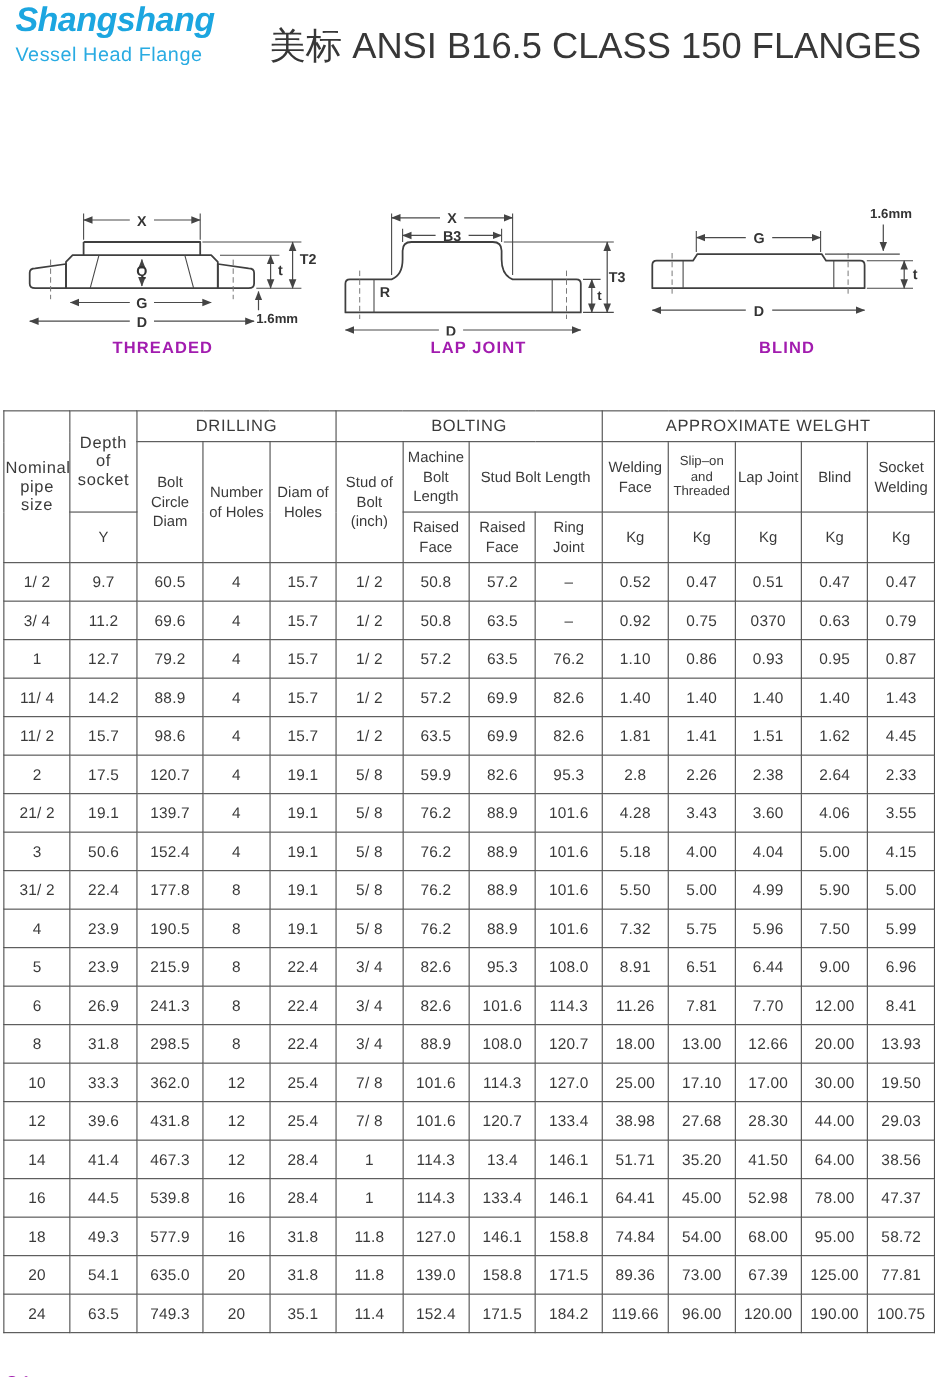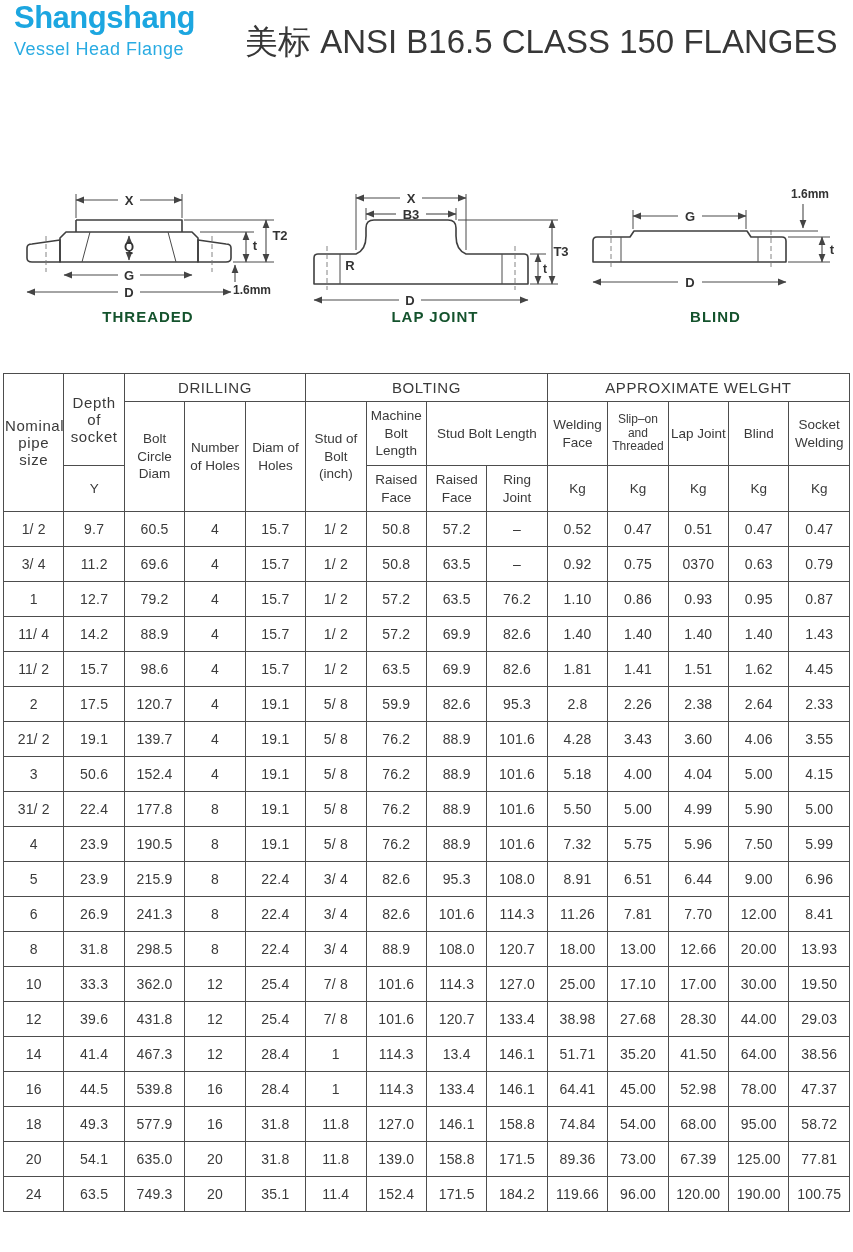--- a/index.html
+++ b/index.html
@@ -5,40 +5,40 @@
   html,body{margin:0;padding:0;background:#ffffff;}
   body{
     width:853px;height:1252px;position:relative;overflow:hidden;
     font-family:"Liberation Sans","DejaVu Sans",sans-serif;color:#3a3a3a;
   }
   .page{position:absolute;inset:0;background:#fff;}
 
   
   .logo{position:absolute;left:14px;top:2px;width:220px;}
   .logo-brand{
-    font-size:31px;font-weight:700;color:#1ca6e0;
+    font-size:31px;font-weight:700;font-style:italic;color:#1ca6e0;
     letter-spacing:-0.5px;line-height:1.05;
   }
   .logo-sub{
     font-size:18px;color:#29abe2;letter-spacing:0.5px;margin-top:4px;font-weight:500;
   }
   .page-title{
     position:absolute;left:245px;top:20px;width:605px;
     font-size:33px;color:#373737;white-space:nowrap;letter-spacing:0px;
   }
 
   
   .fig{position:absolute;top:160px;}
   .fig svg{display:block;}
   .fig-threaded{left:2px;width:292px;}
   .fig-lap{left:300px;width:270px;}
   .fig-blind{left:578px;width:275px;}
   .fig-caption{
     position:absolute;top:148px;left:0;right:0;text-align:center;
-    font-size:15px;font-weight:700;color:#14532d;letter-spacing:1px;
+    font-size:15px;font-weight:700;color:#a21caf;letter-spacing:1px;
   }
   .outline{fill:none;stroke:#3f3f3f;stroke-width:1.6;stroke-linejoin:round;}
   .thinline{fill:none;stroke:#4a4a4a;stroke-width:1;}
   .dimline{fill:none;stroke:#4a4a4a;stroke-width:1.1;}
   .dashline{fill:none;stroke:#777;stroke-width:0.9;stroke-dasharray:5 3;}
   .dimtext{fill:#333;font-size:13px;font-weight:700;font-family:"Liberation Sans",sans-serif;}
   .dimtext-sm{fill:#333;font-size:12px;font-weight:700;font-family:"Liberation Sans",sans-serif;}
 
   
   table.spec{

